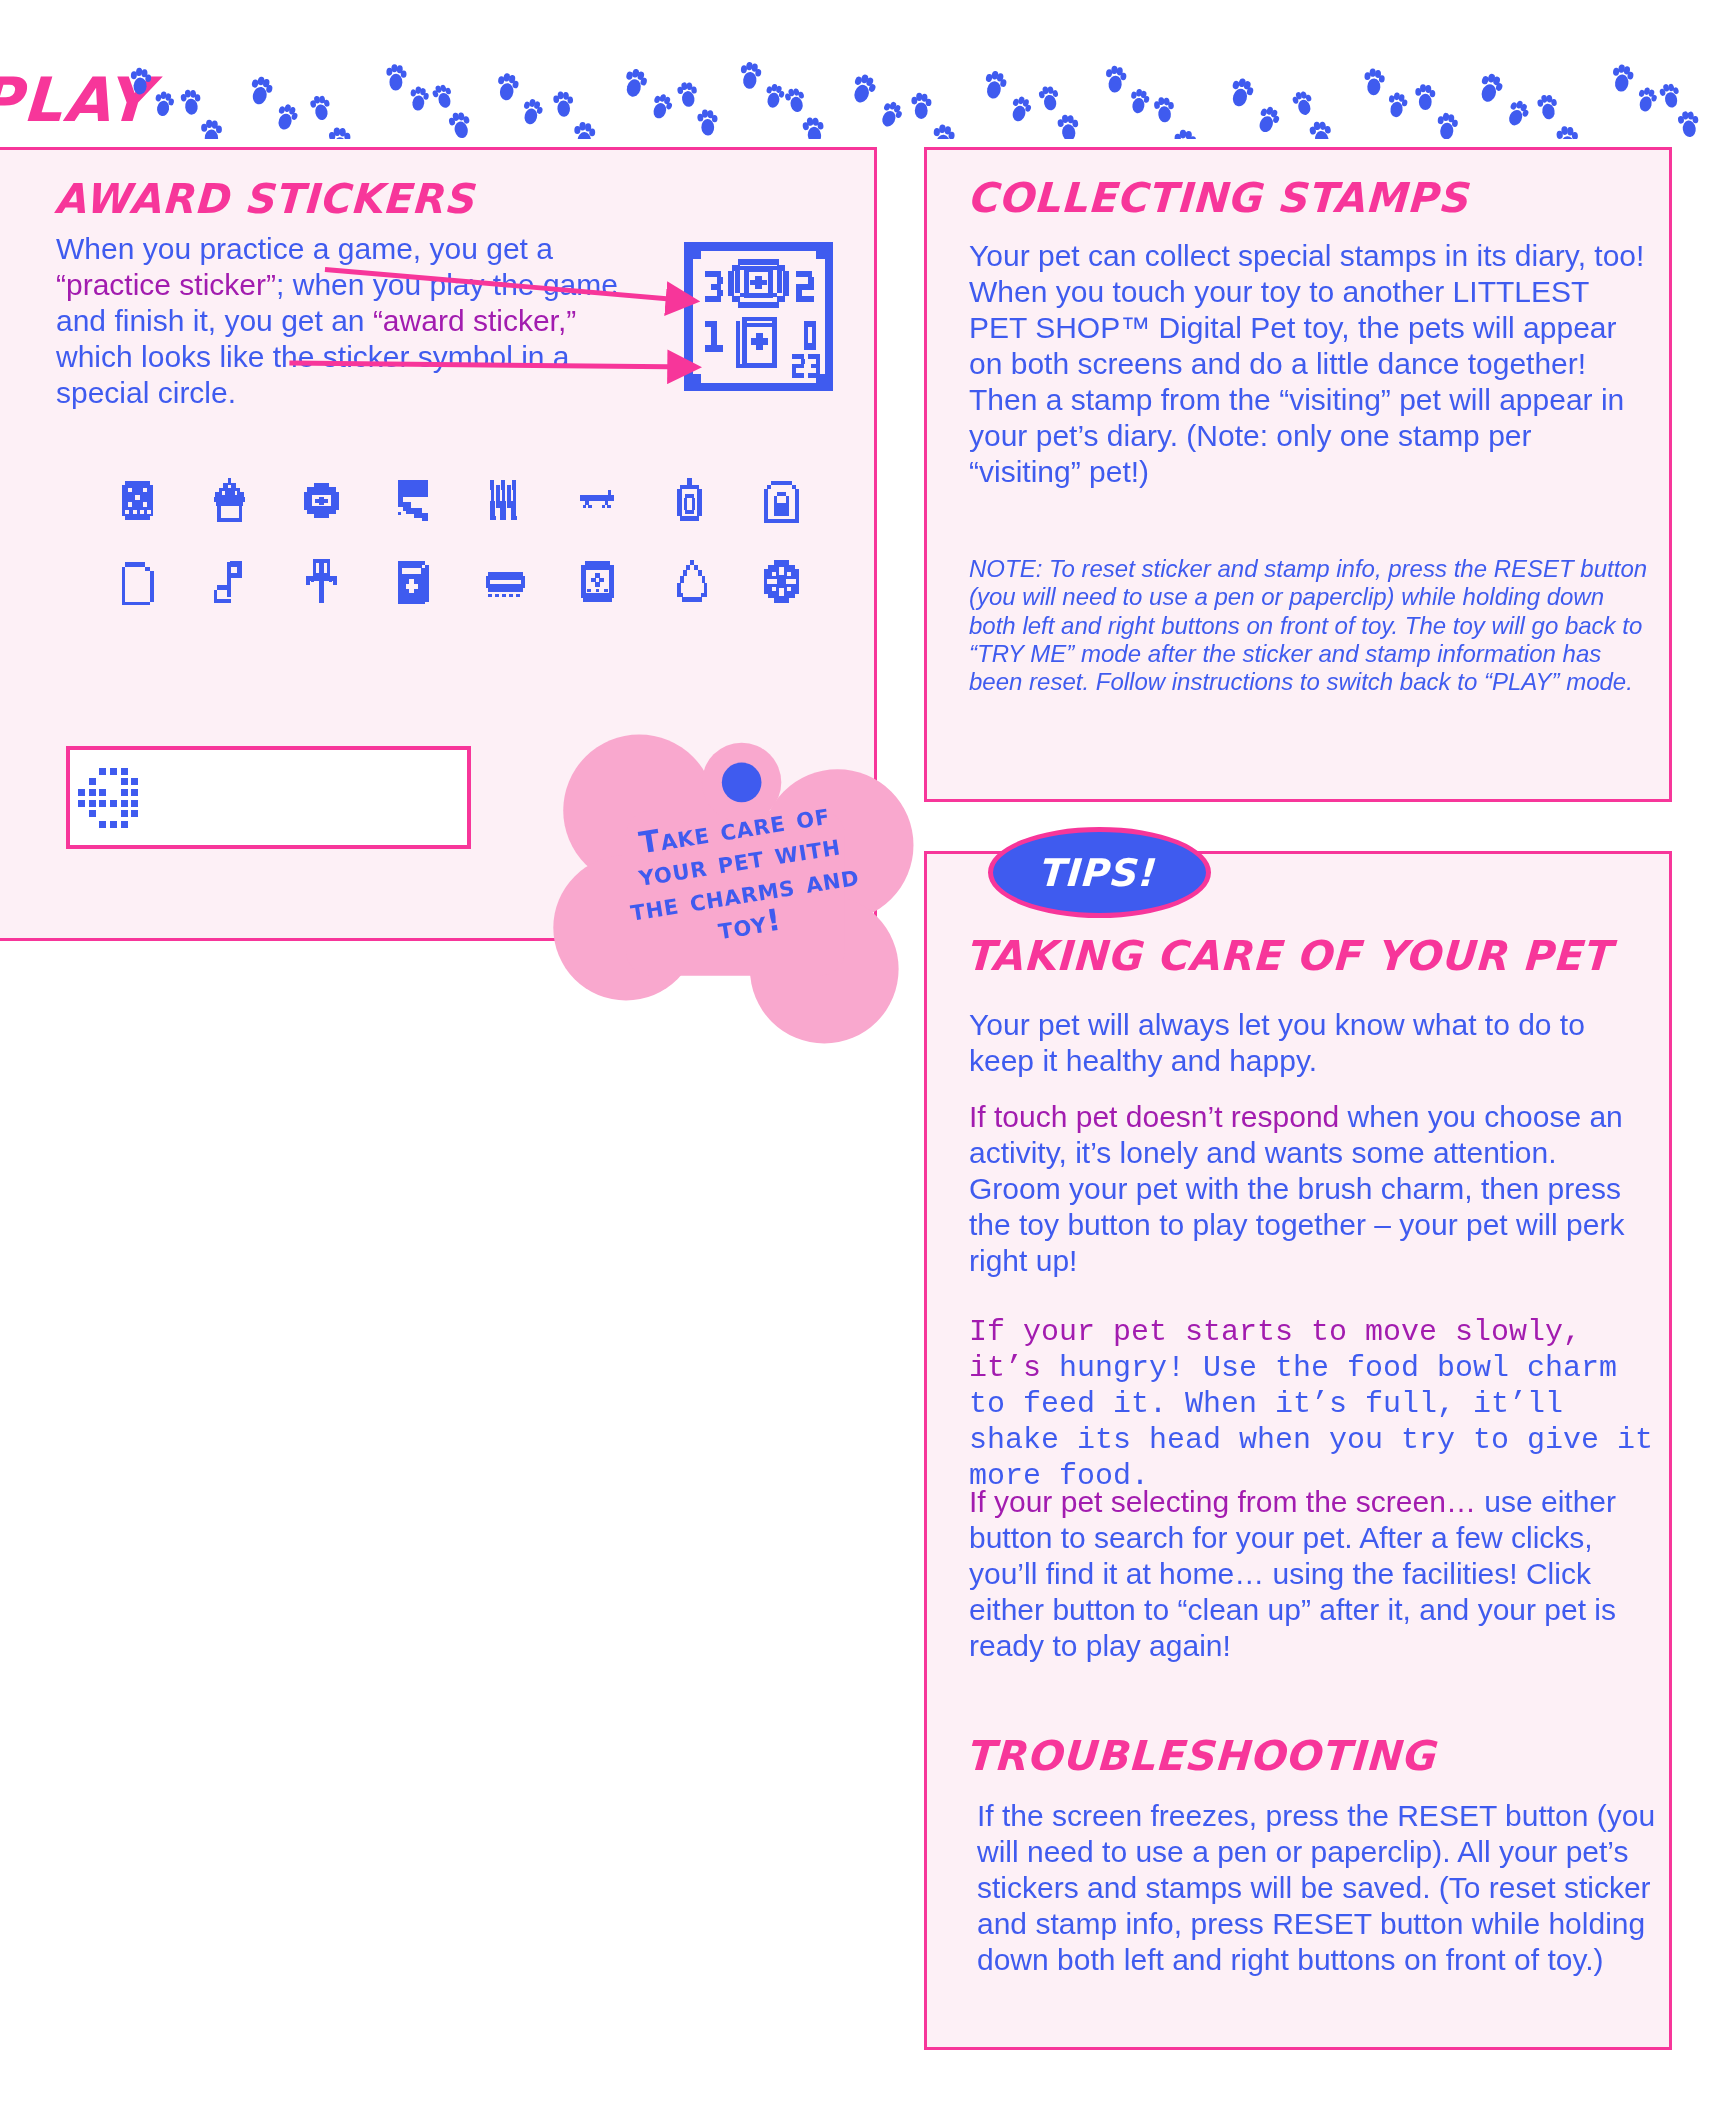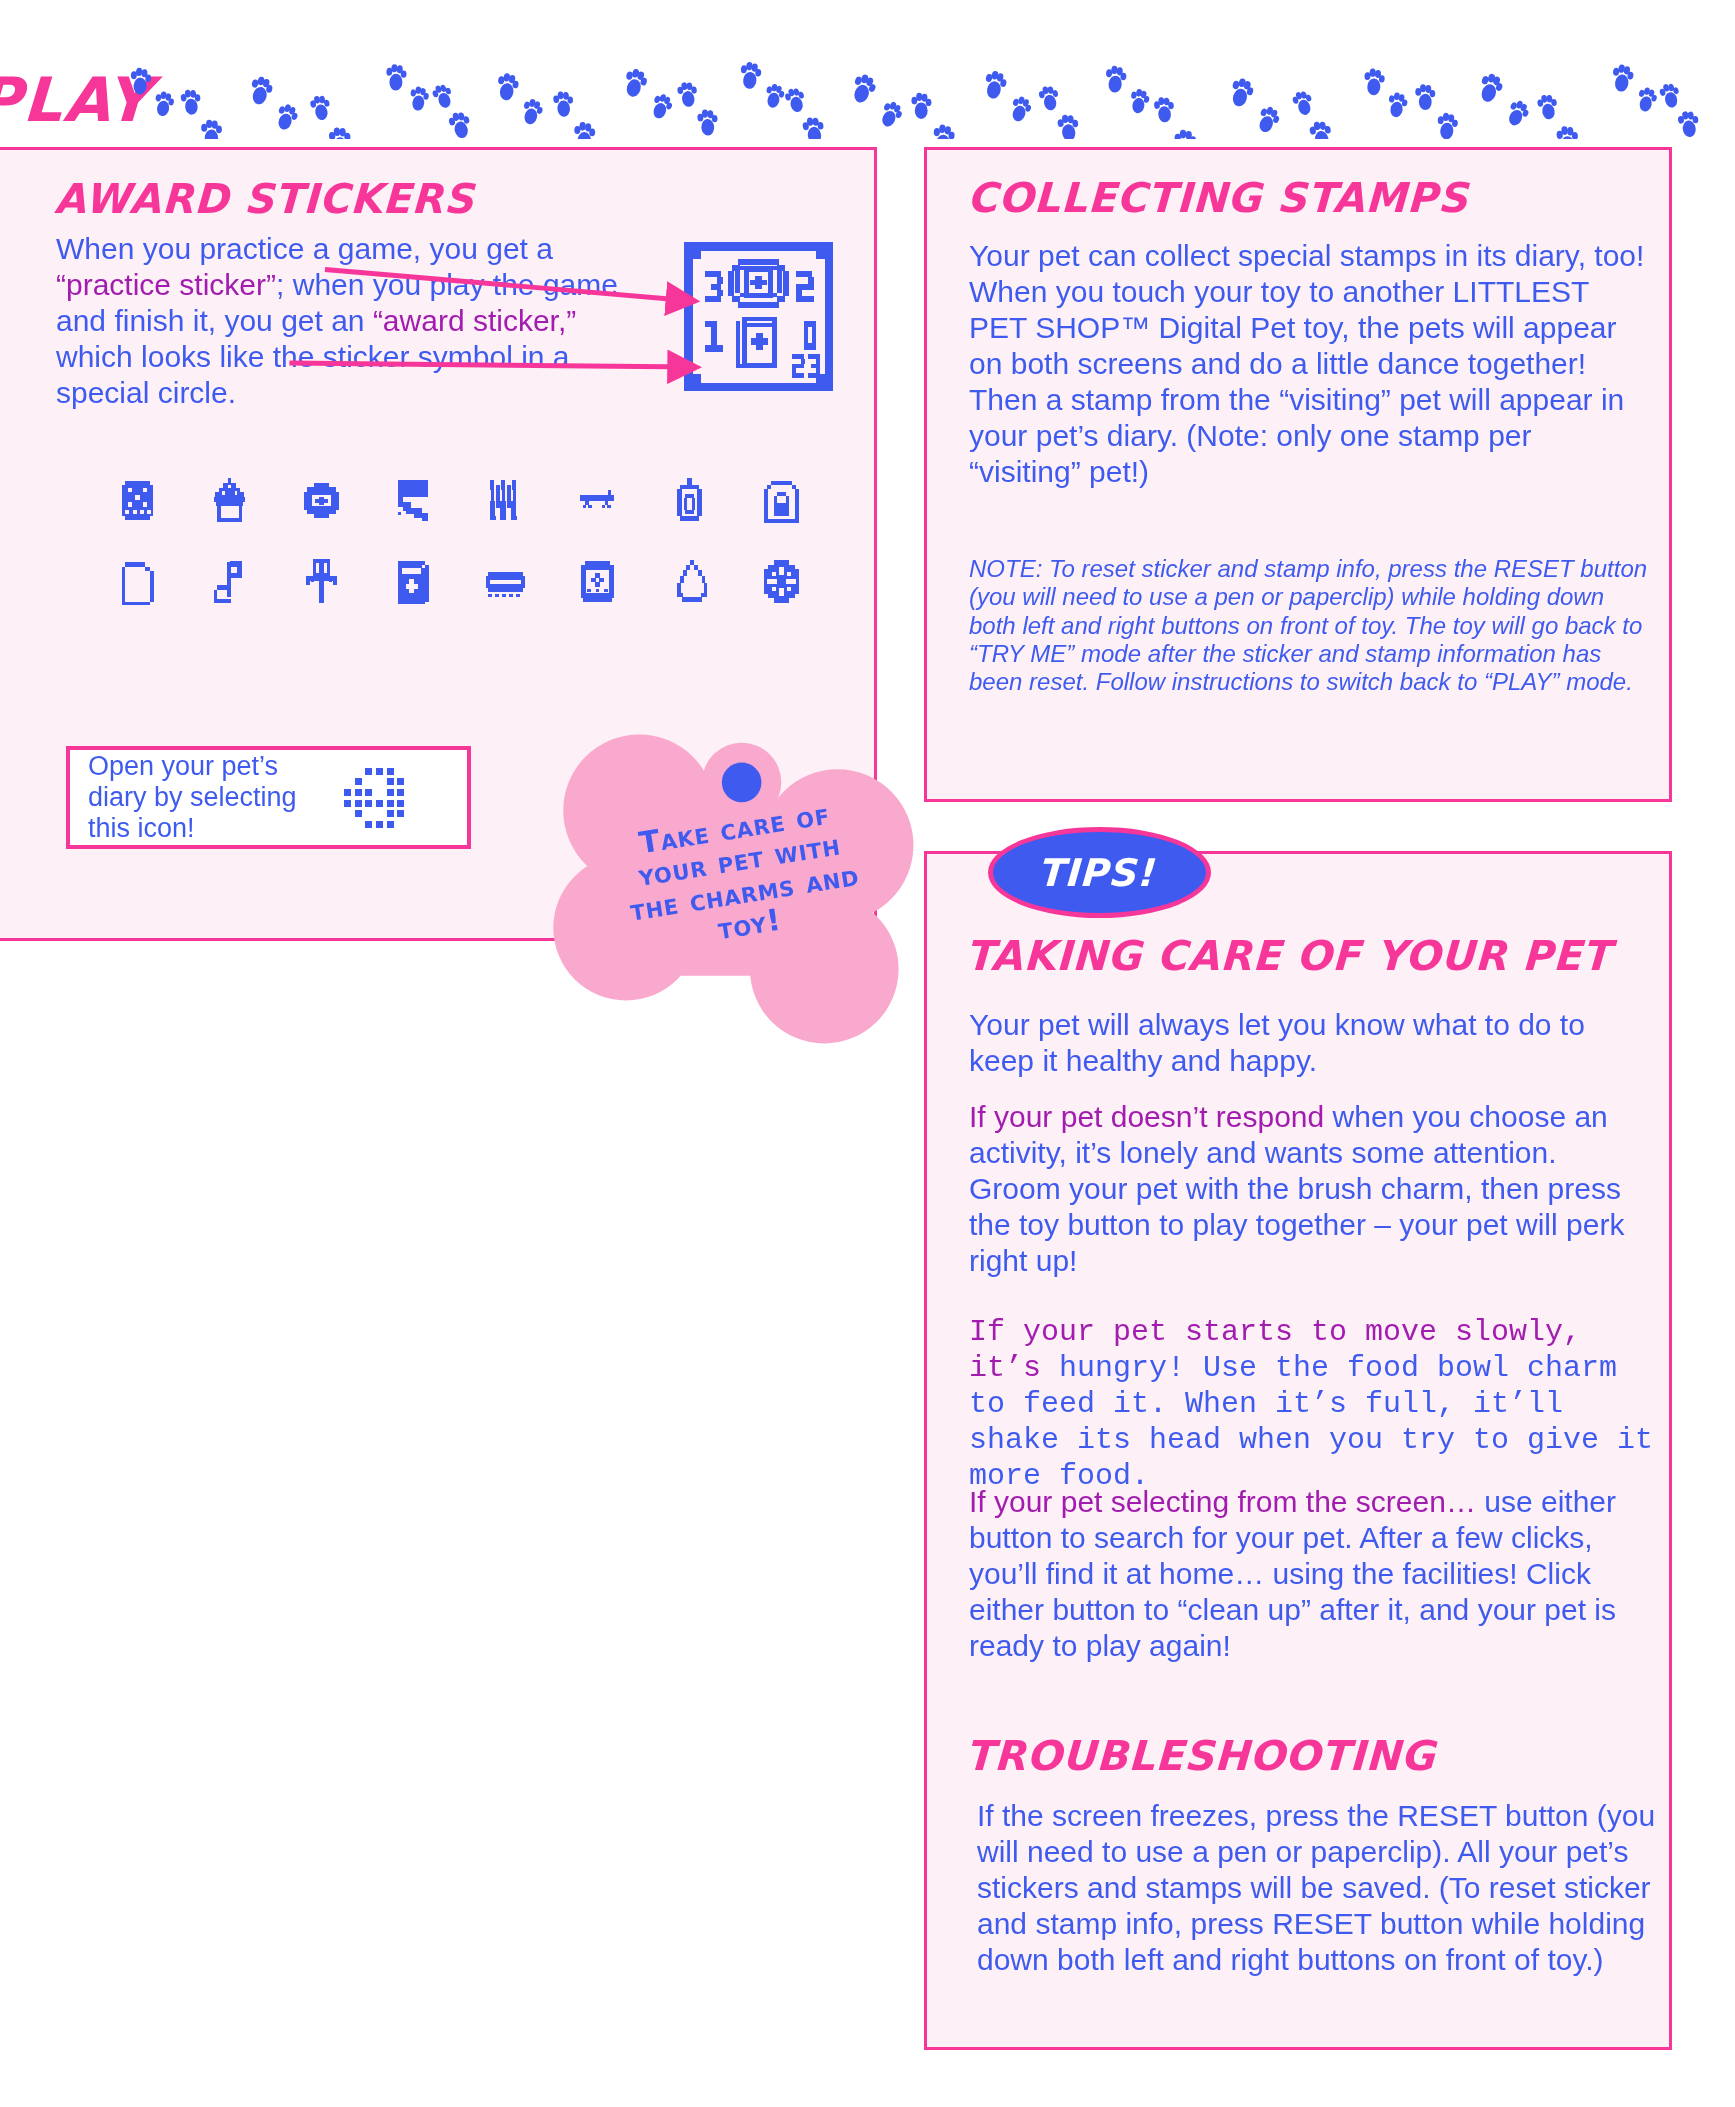--- a/index.html
+++ b/index.html
@@ -684,21 +684,20 @@
   <div class="sticker-cell">
     <svg class="pix" width="51" height="51" viewBox="0 0 16 16" shape-rendering="crispEdges">
         <path fill="#3F5BEF" d="M5.6 1.4h4.8v1.3H5.6zM3.7 2.7h8.6v1.3H3.7zM2.6 4h10.8v8H2.6zM3.7 12h8.6v1.3H3.7zM5.6 13.3h4.8v1.3H5.6z"></path>
         <path fill="#FDF0F6" d="M7.3 3.4h1.4v2.6H7.3zM3.6 7.3h3v1.4h-3zM9.4 7.3h3v1.4h-3zM7.3 10h1.4v2.6H7.3z"></path>
         <path fill="#FDF0F6" d="M5 5h1.3v1.3H5zM9.7 5H11v1.3H9.7zM5 9.7h1.3V11H5zM9.7 9.7H11V11H9.7z"></path>
       </svg>
   </div>
 </div>
 
 <div id="diary-box">
-  <div id="diary-text">Open your pet’s diary by selecting this icon!</div>
   <div id="diary-icon">
     <svg width="64" height="64" viewBox="0 0 18 18" shape-rendering="crispEdges">
       <g fill="#3F5BEF">
         <rect x="6" y="1" width="2" height="2"></rect>
           <rect x="9" y="1" width="2" height="2"></rect>
           <rect x="12" y="1" width="2" height="2"></rect>
         <rect x="3" y="4" width="2" height="2"></rect>
           <rect x="12" y="4" width="2" height="2"></rect>
           <rect x="15" y="4" width="2" height="2"></rect>
         <rect x="0" y="7" width="2" height="2"></rect>
@@ -745,21 +744,21 @@
 
 <div class="panel" id="panel-tips"></div>
 
 <div id="tips-badge">
   <span id="tips-badge-label">TIPS!</span>
 </div>
 
 <div class="sec-head" id="tips-head">TAKING CARE OF YOUR PET</div>
 <div class="body-txt" id="tips-p0">Your pet will always let you know what to do to keep it healthy and happy.</div>
 <div class="body-txt" id="tips-p1">
-  <span class="hl">If your pet doesn’t respond</span><span> when you choose an activity, it’s lonely and wants some attention. Groom your pet with the brush charm, then press the toy button to play together – your pet will perk right up!</span>
+  <span class="hl">If touch pet doesn’t respond</span><span> when you choose an activity, it’s lonely and wants some attention. Groom your pet with the brush charm, then press the toy button to play together – your pet will perk right up!</span>
 </div>
 <div class="body-txt" id="tips-p2">
   <span class="hl">If your pet starts to move slowly, it’s</span><span> hungry! Use the food bowl charm to feed it. When it’s full, it’ll shake its head when you try to give it more food.</span>
 </div>
 <div class="body-txt" id="tips-p3">
   <span class="hl">If your pet selecting from the screen…</span><span> use either button to search for your pet. After a few clicks, you’ll find it at home… using the facilities! Click either button to “clean up” after it, and your pet is ready to play again!</span>
 </div>
 <div class="sec-head" id="trouble-head">TROUBLESHOOTING</div>
 <div class="body-txt" id="trouble-p">If the screen freezes, press the RESET button (you will need to use a pen or paperclip). All your pet’s stickers and stamps will be saved. (To reset sticker and stamp info, press RESET button while holding down both left and right buttons on front of toy.)</div>
 

